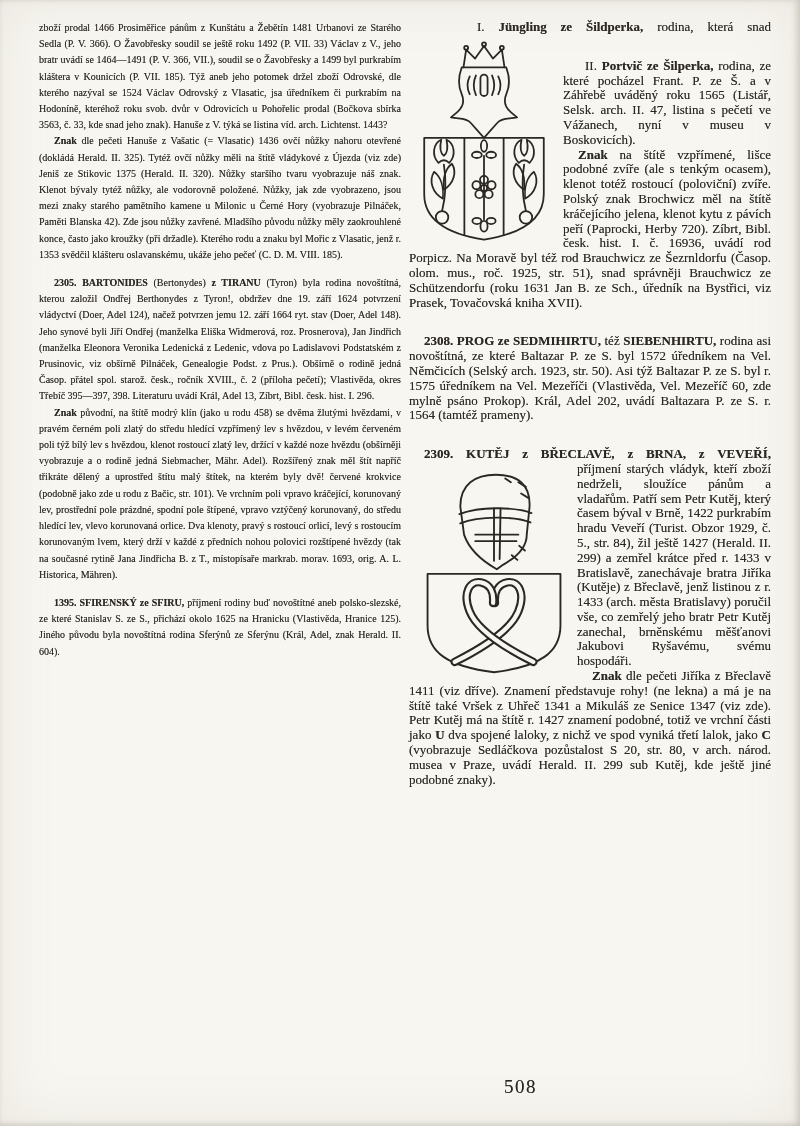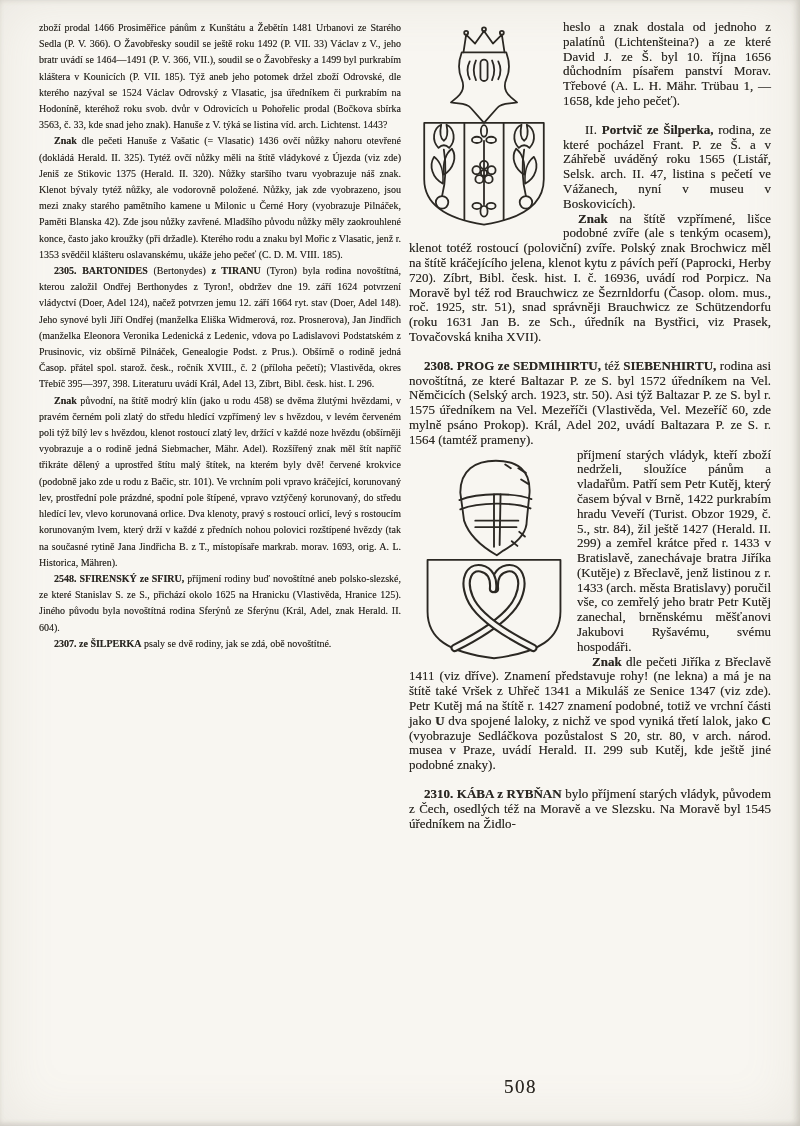--- a/index.html
+++ b/index.html
@@ -16,22 +16,22 @@
   .col{
     position:absolute;top:20px;width:362px;
     text-align:justify;
     text-rendering:optimizeLegibility;
   }
   #col-left{left:39px;font-size:10px;line-height:16.2px;}
   #col-right{left:409px;font-size:13px;line-height:14.8px;}
   p{margin:0;text-indent:15px;text-shadow:0 0 .5px rgba(43,40,35,.55);}
   p.noind{text-indent:0;}
   .b{font-weight:bold;}
-  .gap-l{}
-  .gap-r{margin-top:14px;}
+  .gap-l{margin-top:12px;}
+  .gap-r{margin-top:24px;}
   .stretch{text-align-last:justify;}
   .h-roman{text-indent:68px;}
   .ind-sm{text-indent:22px;}
   .fig{float:left;fill:none;stroke:#2b2823;stroke-width:2;stroke-linecap:round;stroke-linejoin:round;}
   #fig-jungling{width:134px;height:207px;margin:3px 12px 2px 8px;}
   #fig-kutej{width:146px;height:216px;margin:3px 10px 2px 12px;}
   .folio{
     position:absolute;left:504px;top:1076px;
     font-size:19px;letter-spacing:1.5px;
     text-shadow:0 0 .5px rgba(43,40,35,.55);
@@ -40,25 +40,25 @@
 </head>
 <body>
 
 <div>
 
   <div class="col" id="col-left">
     <p class="noind"><span>zboží prodal 1466 Prosiměřice pánům z Kunštátu a Žebětín 1481 Urbanovi ze Starého Sedla (P. V. 366). O Žavobřesky soudil se ještě roku 1492 (P. VII. 33) Václav z V., jeho bratr uvádí se 1464—1491 (P. V. 366, VII.), soudil se o Žavobřesky a 1499 byl purkrabím kláštera v Kounicích (P. VII. 185). Týž aneb jeho potomek držel zboží Odrovské, dle kterého nazýval se 1524 Václav Odrovský z Vlasatic, jsa úředníkem či purkrabím na Hodoníně, kteréhož roku svob. dvůr v Odrovicích u Pohořelic prodal (Bočkova sbírka 3563, č. 33, kde snad jeho znak). Hanuše z V. týká se listina víd. arch. Lichtenst. 1443?</span></p>
     <p><span class="b">Znak</span><span> dle pečeti Hanuše z Vašatic (= Vlasatic) 1436 ovčí nůžky nahoru otevřené (dokládá Herald. II. 325). Tytéž ovčí nůžky měli na štítě vládykové z Újezda (viz zde) Jeniš ze Stikovic 1375 (Herald. II. 320). Nůžky staršího tvaru vyobrazuje náš znak. Klenot bývaly tytéž nůžky, ale vodorovně položené. Nůžky, jak zde vyobrazeno, jsou mezi znaky starého pamětního kamene u Milonic u Černé Hory (vyobrazuje Pilnáček, Paměti Blanska 42). Zde jsou nůžky zavřené. Mladšího původu nůžky měly zaokrouhlené konce, často jako kroužky (při držadle). Kterého rodu a znaku byl Mořic z Vlasatic, jenž r. 1353 svědčil klášteru oslavanskému, ukáže jeho pečeť (C. D. M. VIII. 185).</span></p>
     <p class="gap-l"><span class="b">2305. BARTONIDES</span><span> (Bertonydes) </span><span class="b">z TIRANU</span><span> (Tyron) byla rodina novoštítná, kterou založil Ondřej Berthonydes z Tyron!, obdržev dne 19. září 1624 potvrzení vládyctví (Doer, Adel 124), načež potvrzen jemu 12. září 1664 ryt. stav (Doer, Adel 148). Jeho synové byli Jiří Ondřej (manželka Eliška Widmerová, roz. Prosnerova), Jan Jindřich (manželka Eleonora Veronika Ledenická z Ledenic, vdova po Ladislavovi Podstatském z Prusinovic, viz obšírně Pilnáček, Genealogie Podst. z Prus.). Obšírně o rodině jedná Časop. přátel spol. starož. česk., ročník XVIII., č. 2 (příloha pečetí); Vlastivěda, okres Třebíč 395—397, 398. Literaturu uvádí Král, Adel 13, Zíbrt, Bibl. česk. hist. I. 296.</span></p>
     <p><span class="b">Znak</span><span> původní, na štítě modrý klín (jako u rodu 458) se dvěma žlutými hvězdami, v pravém černém poli zlatý do středu hledící vzpřímený lev s hvězdou, v levém červeném poli týž bílý lev s hvězdou, klenot rostoucí zlatý lev, držící v každé noze hvězdu (obšírněji vyobrazuje a o rodině jedná Siebmacher, Mähr. Adel). Rozšířený znak měl štít napříč třikráte dělený a uprostřed štítu malý štítek, na kterém byly dvě! červené krokvice (podobně jako zde u rodu z Bačic, str. 101). Ve vrchním poli vpravo kráčející, korunovaný lev, prostřední pole prázdné, spodní pole štípené, vpravo vztýčený korunovaný, do středu hledící lev, vlevo korunovaná orlice. Dva klenoty, pravý s rostoucí orlicí, levý s rostoucím korunovaným lvem, který drží v každé z předních nohou polovici rozštípené hvězdy (tak na současné rytině Jana Jindřicha B. z T., místopísaře markrab. morav. 1693, orig. A. L. Historica, Mähren).</span></p>
-    <p class="gap-l"><span class="b">2548. SFIRENSKÝ ze SFIRU,</span><span> příjmení rodiny buď novoštítné aneb polsko-slezské, ze které Stanislav S. ze S., přichází okolo 1625 na Hranicku (Vlastivěda, Hranice 125). Jiného původu byla novoštítná rodina Sferýnů ze Sferýnu (Král, Adel, znak Herald. II. 604).</span></p>
-    <p class="gap-l"><span class="b">2307. ze ŠILPERKA</span><span> psaly se dvě rodiny, jak se zdá, obě novoštítné.</span></p>
+    <p class="gap-l"><span class="b">1395. SFIRENSKÝ ze SFIRU,</span><span> příjmení rodiny buď novoštítné aneb polsko-slezské, ze které Stanislav S. ze S., přichází okolo 1625 na Hranicku (Vlastivěda, Hranice 125). Jiného původu byla novoštítná rodina Sferýnů ze Sferýnu (Král, Adel, znak Herald. II. 604).</span></p>
   </div>
 
   <div class="col" id="col-right">
+    <p class="h-roman stretch"><span>I. </span><span class="b">Jüngling ze Šildperka,</span><span> rodina, která snad</span></p>
 
     <svg class="fig" id="fig-jungling" viewBox="0 0 150 232" aria-hidden="true">
 
       <path d="M52,33 L55,13 L65,23 L75,9 L85,23 L95,13 L98,33"></path>
       <circle cx="55" cy="11" r="2.2"></circle>
         <circle cx="75" cy="7" r="2.2"></circle>
         <circle cx="95" cy="11" r="2.2"></circle>
 
       <path d="M50,33 L100,33 C104,44 104,54 100,63 C97,70 98,77 105,83 L112,89 C103,91 95,89 90,95 L75,112 L60,95 C55,89 47,91 38,89 L45,83 C52,77 53,70 50,63 C46,54 46,44 50,33 Z"></path>
       <path d="M59,43 Q54,53 59,63"></path>
@@ -91,24 +91,24 @@
       <ellipse cx="67" cy="205" rx="5" ry="3.5"></ellipse>
       <ellipse cx="83" cy="205" rx="5" ry="3.5"></ellipse>
 
       <circle cx="122" cy="201" r="7"></circle>
       <path d="M122,194 C118,178 117,160 120,142"></path>
       <path d="M121,180 C133,174 137,160 131,150 C123,156 120,168 121,180 Z"></path>
       <path d="M120,170 C109,163 105,150 111,141 C119,147 121,158 120,170 Z"></path>
       <path d="M126,140 C134,132 132,118 123,114 C125,124 123,130 120,132 C117,130 115,124 117,114 C108,118 106,132 114,140 C118,136 122,136 126,140 Z"></path>
     </svg>
 
-    <p class="noind"><span>heslo a znak dostala od jednoho z palatínů (Lichtenšteina?) a ze které David J. ze Š. byl 10. října 1656 důchodním písařem panství Morav. Třebové (A. L. H. Mähr. Trübau 1, —1658, kde jeho pečeť).</span></p>
     <p class="gap-r ind-sm"><span>II. </span><span class="b">Portvič ze Šilperka,</span><span> rodina, ze které pocházel Frant. P. ze Š. a v Záhřebě uváděný roku 1565 (Listář, Selsk. arch. II. 47, listina s pečetí ve Vážanech, nyní v museu v Boskovicích).</span></p>
     <p><span class="b">Znak</span><span> na štítě vzpřímené, lišce podobné zvíře (ale s tenkým ocasem), klenot totéž rostoucí (poloviční) zvíře. Polský znak Brochwicz měl na štítě kráčejícího jelena, klenot kytu z pávích peří (Paprocki, Herby 720). Zíbrt, Bibl. česk. hist. I. č. 16936, uvádí rod Porpicz. Na Moravě byl též rod Brauchwicz ze Šezrnldorfu (Časop. olom. mus., roč. 1925, str. 51), snad správněji Brauchwicz ze Schützendorfu (roku 1631 Jan B. ze Sch., úředník na Bystřici, viz Prasek, Tovačovská kniha XVII).</span></p>
     <p class="gap-r"><span class="b">2308. PROG ze SEDMIHIRTU,</span><span> též </span><span class="b">SIEBENHIRTU,</span><span> rodina asi novoštítná, ze které Baltazar P. ze S. byl 1572 úředníkem na Vel. Němčicích (Selský arch. 1923, str. 50). Asi týž Baltazar P. ze S. byl r. 1575 úředníkem na Vel. Mezeříči (Vlastivěda, Vel. Mezeříč 60, zde mylně psáno Prokop). Král, Adel 202, uvádí Baltazara P. ze S. r. 1564 (tamtéž prameny).</span></p>
+    <p class="gap-r stretch"><span class="b">2309. KUTĚJ z BŘECLAVĚ, z BRNA, z VEVEŘÍ,</span></p>
 
     <svg class="fig" id="fig-kutej" viewBox="0 0 156 222" aria-hidden="true">
 
       <path d="M46,70 L42,40 C42,16 58,6 80,6 C103,6 117,16 116,40 L113,70 C113,84 102,94 88,102 L81,107 C67,99 52,88 46,70 Z"></path>
       <path d="M41,48 C62,40 100,40 118,47"></path>
       <path d="M42,58 C62,50 100,50 117,57"></path>
       <path d="M78,42 L78,98"></path>
       <path d="M85,42 L84,96"></path>
       <path d="M58,70 L104,70"></path>
       <path d="M58,77 L102,77"></path>
@@ -125,18 +125,17 @@
       <g stroke-width="9">
         <path d="M120,206 C90,191 60,172 52,152 C44,132 52,119 64,121 C74,123 78,132 77,143"></path>
       </g>
       <g stroke="#f8f6f1" stroke-width="4.5">
         <path d="M120,206 C90,191 60,172 52,152 C44,132 52,119 64,121 C74,123 78,132 77,143"></path>
       </g>
     </svg>
 
     <p class="noind"><span>příjmení starých vládyk, kteří zboží nedrželi, sloužíce pánům a vladařům. Patří sem Petr Kutěj, který časem býval v Brně, 1422 purkrabím hradu Veveří (Turist. Obzor 1929, č. 5., str. 84), žil ještě 1427 (Herald. II. 299) a zemřel krátce před r. 1433 v Bratislavě, zanechávaje bratra Jiříka (Kutěje) z Břeclavě, jenž listinou z r. 1433 (arch. města Bratislavy) poručil vše, co zemřelý jeho bratr Petr Kutěj zanechal, brněnskému měšťanovi Jakubovi Ryšavému, svému hospodáři.</span></p>
     <p><span class="b">Znak</span><span> dle pečeti Jiříka z Břeclavě 1411 (viz dříve). Znamení představuje rohy! (ne lekna) a má je na štítě také Vršek z Uhřeč 1341 a Mikuláš ze Senice 1347 (viz zde). Petr Kutěj má na štítě r. 1427 znamení podobné, totiž ve vrchní části jako </span><span class="b">U</span><span> dva spojené laloky, z nichž ve spod vyniká třetí lalok, jako </span><span class="b">C</span><span> (vyobrazuje Sedláčkova pozůstalost S 20, str. 80, v arch. národ. musea v Praze, uvádí Herald. II. 299 sub Kutěj, kde ještě jiné podobné znaky).</span></p>
-    <p class="gap-r"><span class="b">2310. KÁBA z RYBŇAN</span><span> bylo příjmení starých vládyk, původem z Čech, osedlých též na Moravě a ve Slezsku. Na Moravě byl 1545 úředníkem na Židlo-</span></p>
   </div>
 
   <div class="folio">508</div>
 
 </div>
 
 </body></html>

